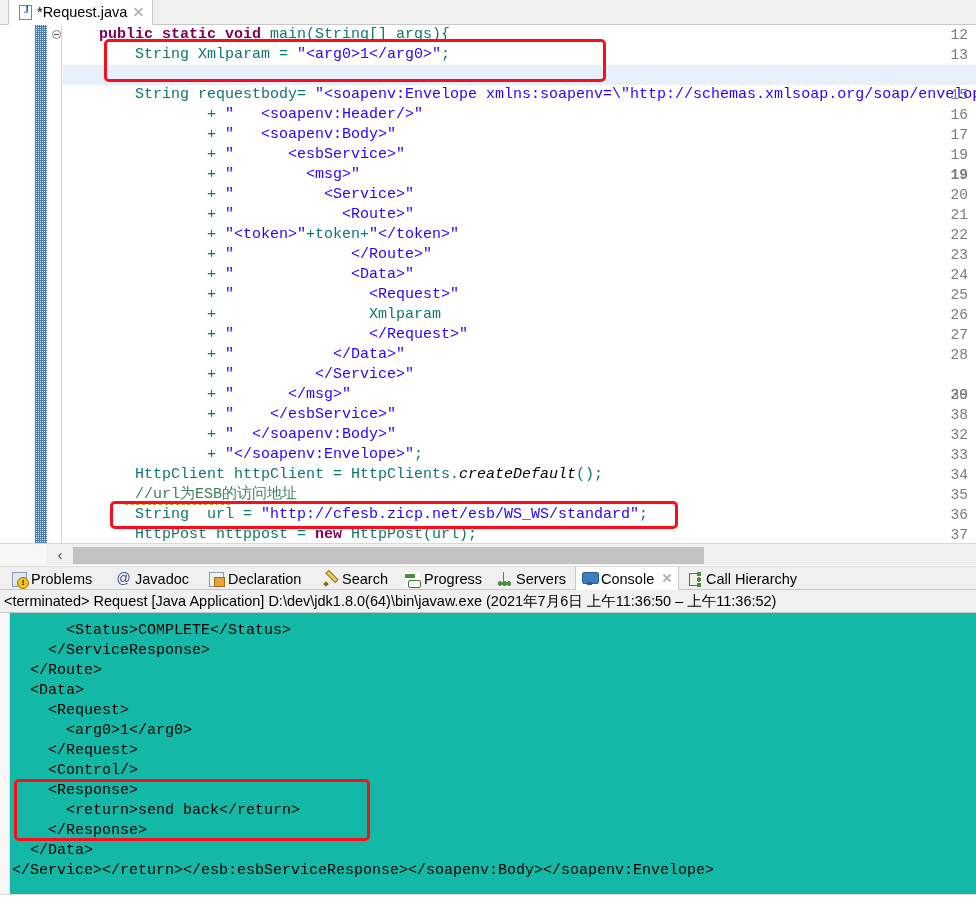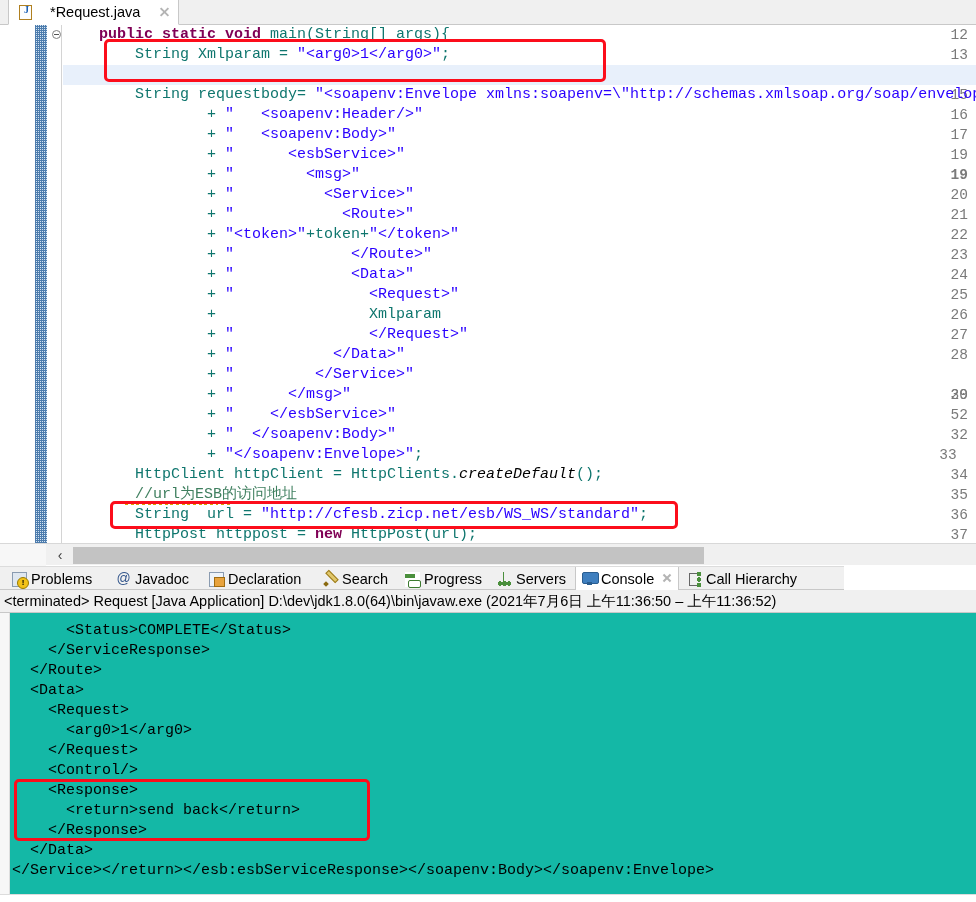--- a/index.html
+++ b/index.html
@@ -12,21 +12,21 @@
   }
   #app { position: relative; width: 976px; height: 902px; background: #fff; }
 
   
   .tabstrip {
     position: absolute; left: 0; top: 0; width: 976px; height: 25px;
     background: #f0f0f0; border-bottom: 1px solid #c8c8c8;
   }
   .etab {
     position: absolute; left: 8px; top: 0; height: 25px;
-    display: flex; align-items: center; gap: 18px;
+    display: flex; align-items: center; gap: 5px;
     padding: 0 8px 0 10px;
     background: #ffffff;
     border: 1px solid #c8c8c8; border-bottom: 1px solid #ffffff; border-top: none;
     font-size: 14px; color: #000;
   }
   .jicon {
     width: 13px; height: 15px; position: relative; flex: none;
     background: #fdfdfd; border: 1px solid #b08020;
   }
   .jicon::after {
@@ -118,21 +118,21 @@
   .hscroll .thumb {
     position: absolute; left: 73px; top: 3px; width: 631px; height: 17px;
     background: #c3c3c3;
   }
   .hscroll .track {
     position: absolute; left: 704px; top: 3px; right: 0; height: 17px; background: #f0f0f0;
   }
 
   
   .viewstrip {
-    position: absolute; left: 0; top: 566px; width: 844px; height: 24px;
+    position: absolute; left: 0; top: 566px; width: 976px; height: 24px;
     background: #f0f0f0; border-top: 1px solid #dcdcdc; border-bottom: 1px solid #c8c8c8;
   }
   .vtab {
     position: absolute; top: 0; height: 24px;
     display: flex; align-items: center; gap: 4px; padding: 0 6px;
     font-size: 14.5px; color: #000; white-space: nowrap;
   }
   .vtab.active {
     background: #ffffff; border: 1px solid #c8c8c8;
     border-bottom: 1px solid #ffffff; border-top: none;
@@ -266,23 +266,23 @@
         <div class="lnum" style="top: 180px;">21</div>
         <div class="lnum" style="top: 200px;">22</div>
         <div class="lnum" style="top: 220px;">23</div>
         <div class="lnum" style="top: 240px;">24</div>
         <div class="lnum" style="top: 260px;">25</div>
         <div class="lnum" style="top: 280px;">26</div>
         <div class="lnum" style="top: 300px;">27</div>
         <div class="lnum" style="top: 320px;">28</div>
         <div class="lnum" style="top: 360px;">29</div>
         <div class="lnum" style="top: 360px;">30</div>
-        <div class="lnum" style="top: 380px;">52</div>
+        <div class="lnum" style="top: 380px;">38</div>
         <div class="lnum" style="top: 400px;">32</div>
-        <div class="lnum" style="top: 420px; text-align: center;">33</div>
+        <div class="lnum" style="top: 420px;">33</div>
         <div class="lnum" style="top: 440px;">34</div>
         <div class="lnum" style="top: 460px;">35</div>
         <div class="lnum" style="top: 480px;">36</div>
         <div class="lnum" style="top: 500px;">37</div>
       </div>
     <div class="codearea" id="codearea">
         <div class="cline" style="top: 0px;"><span class="pln">    </span><span class="kw">public static void </span><span class="pln">main(String[] args){</span></div>
         <div class="cline" style="top: 20px;"><span class="pln">        String Xmlparam = </span><span class="str">"&lt;arg0&gt;1&lt;/arg0&gt;"</span><span class="pln">;</span></div>
         <div class="hl-row" style="top: 40px;"></div>
         <div class="cline" style="top: 60px;"><span class="pln">        String requestbody= </span><span class="str">"&lt;soapenv:Envelope xmlns:soapenv=\"http://schemas.xmlsoap.org/soap/envelope</span></div>

